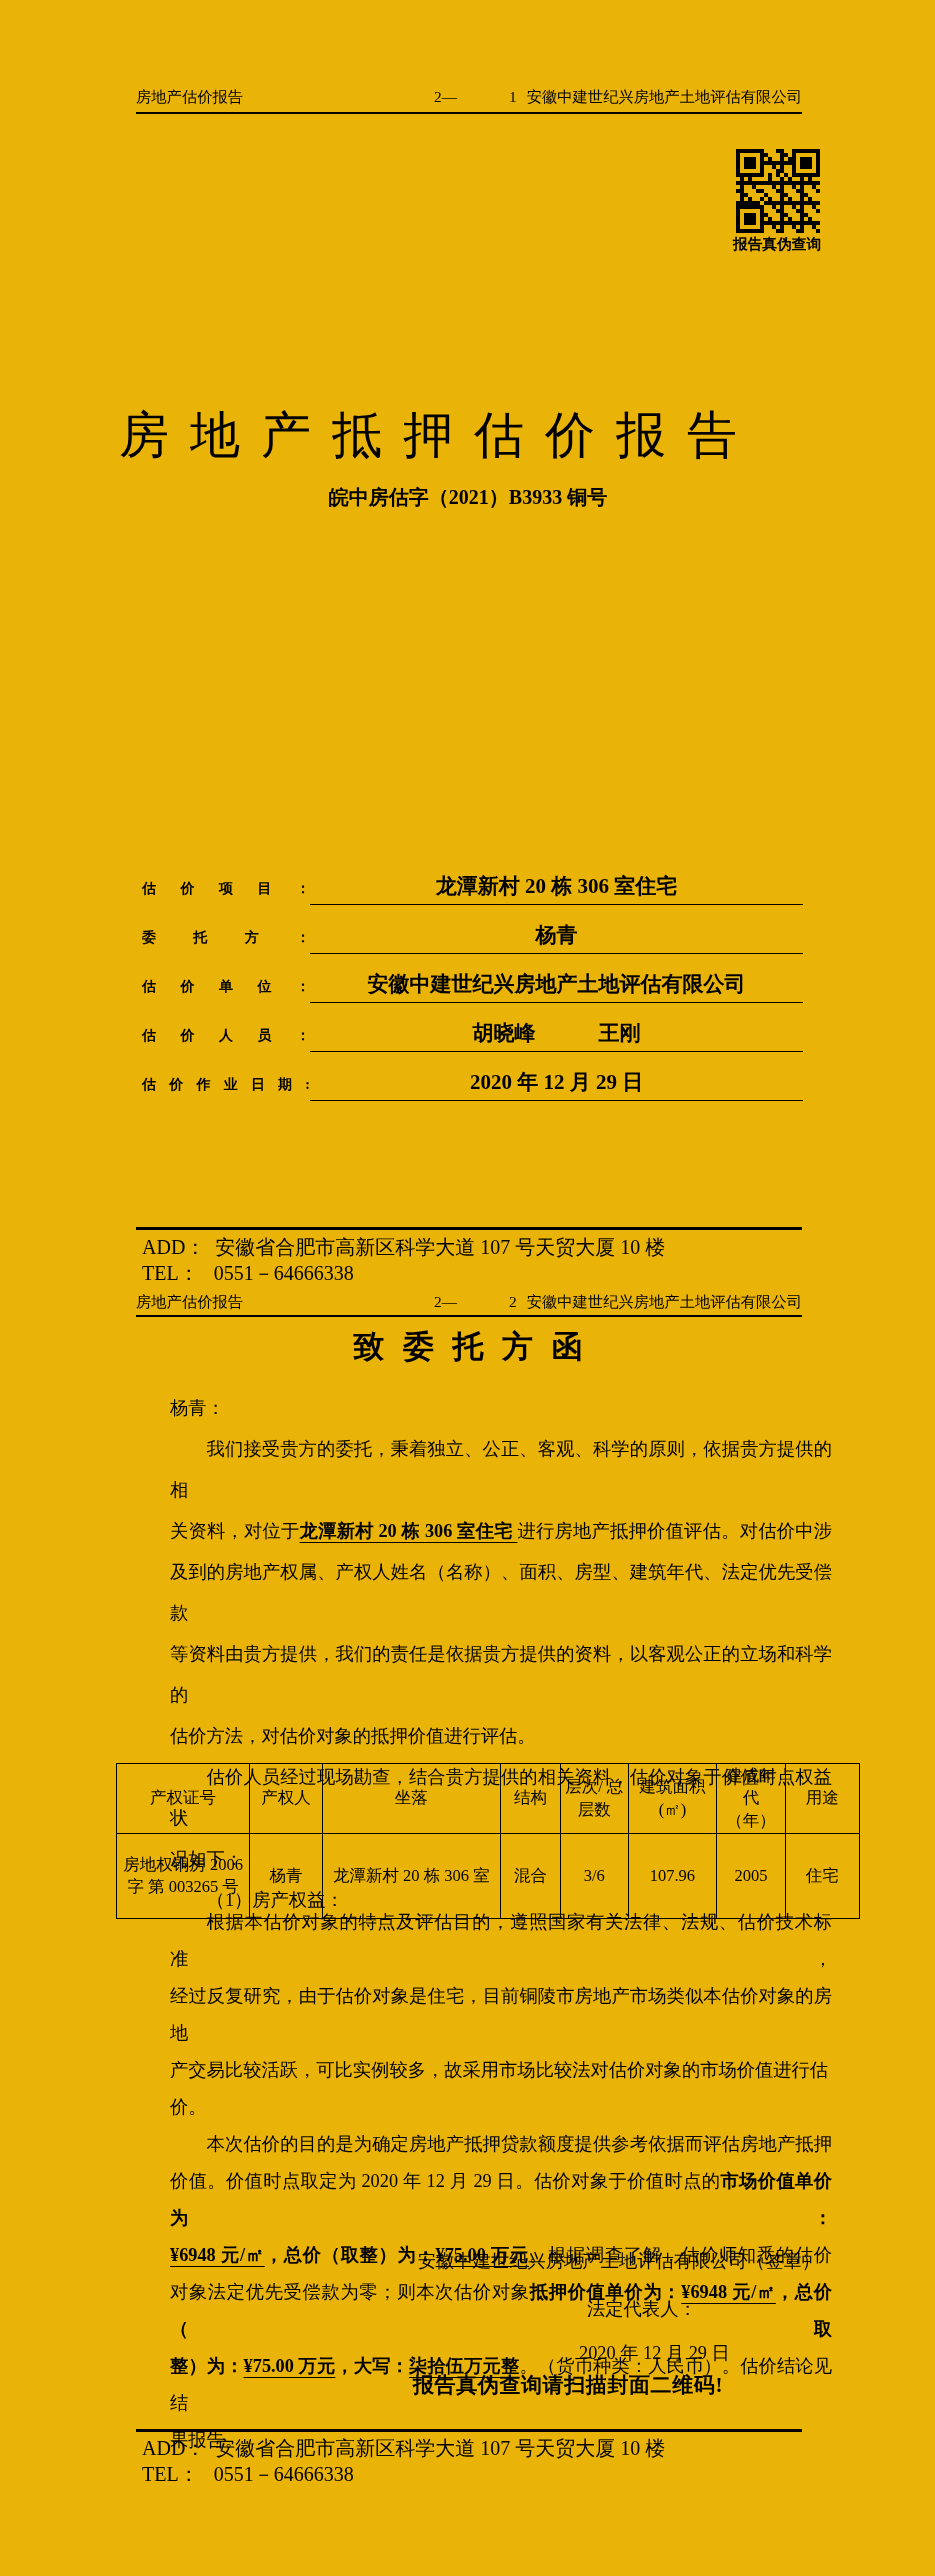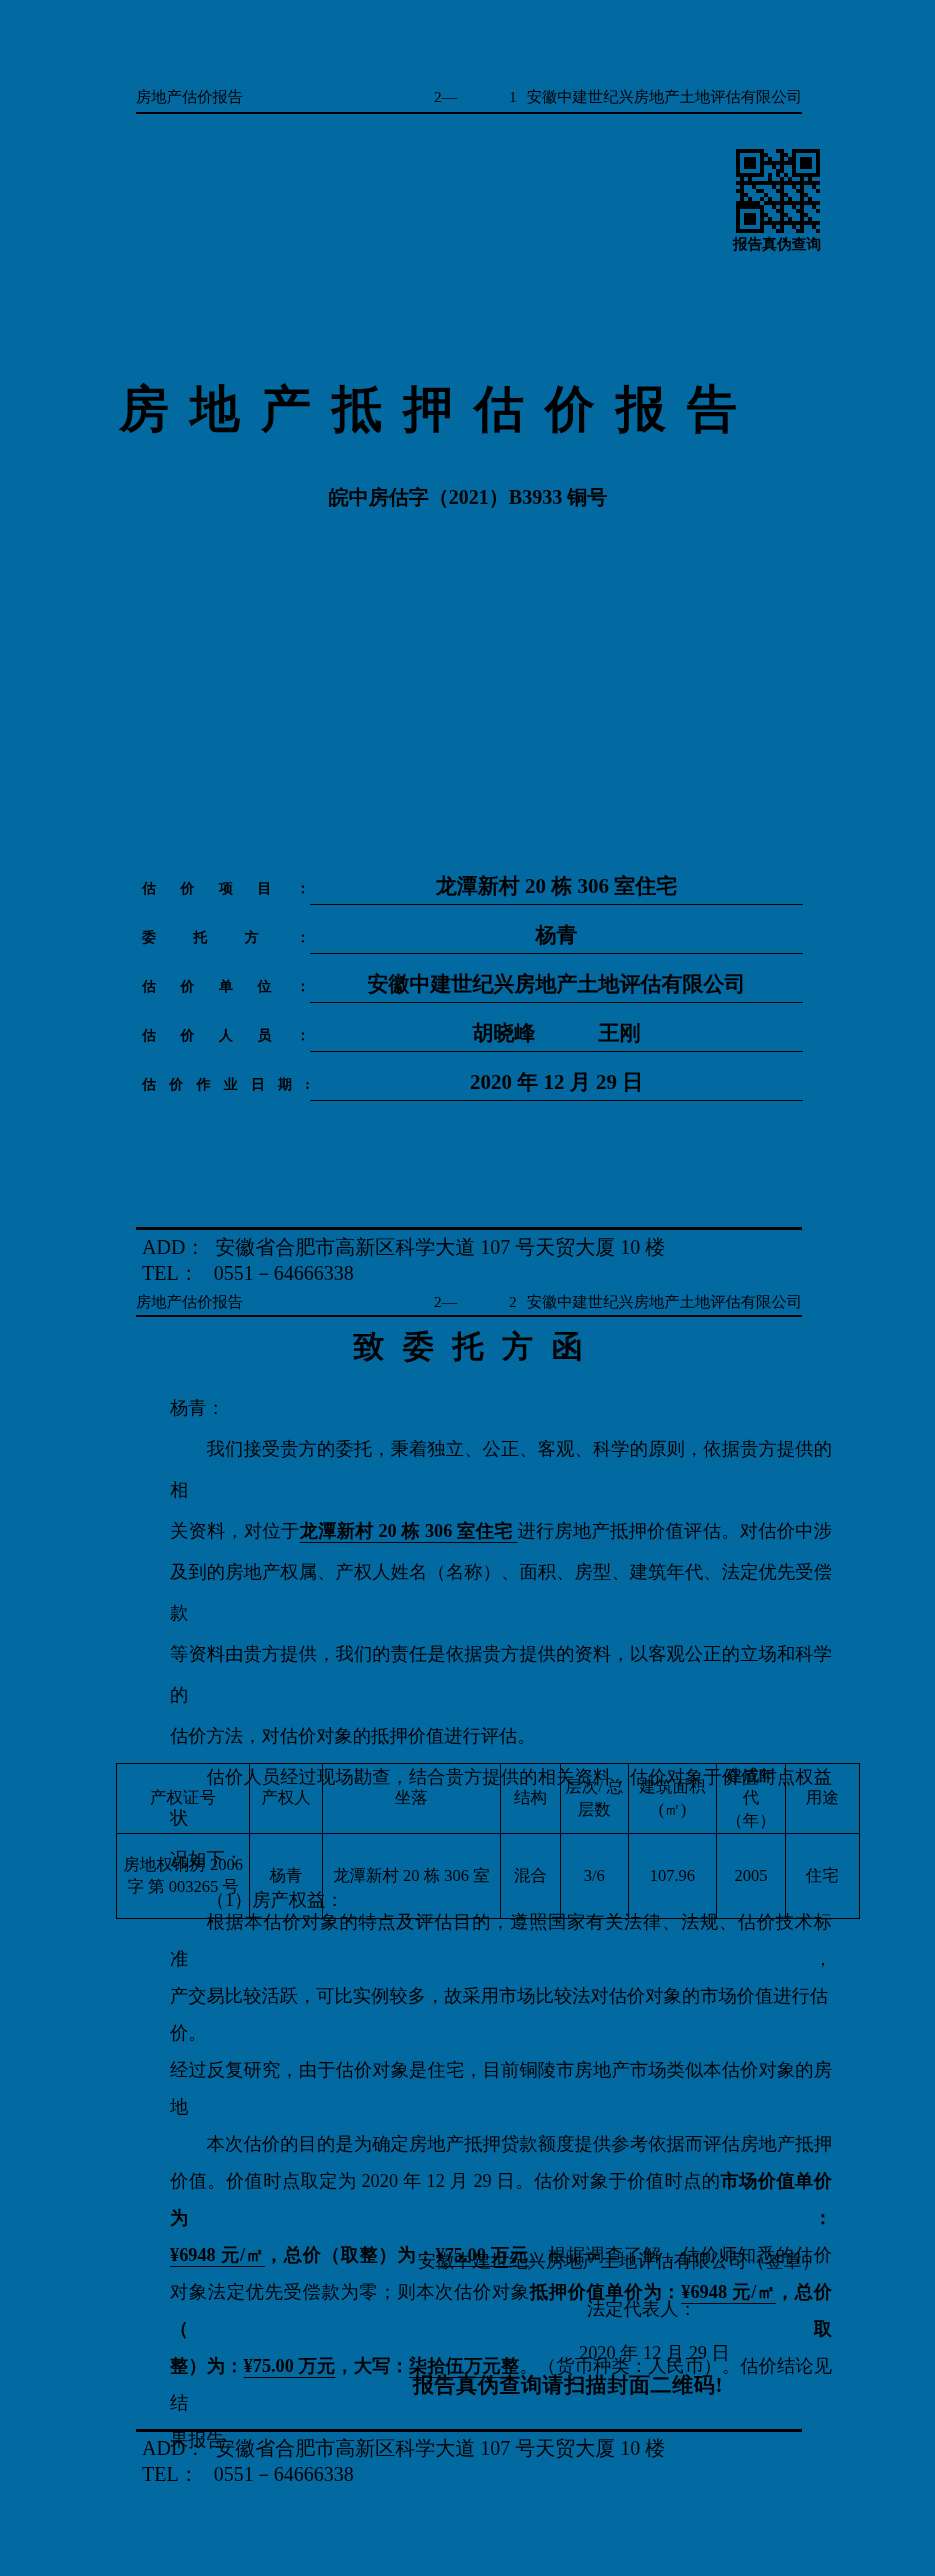--- a/index.html
+++ b/index.html
@@ -1,38 +1,38 @@
 <!DOCTYPE html>
 <html style="font-size:9.4px"><head>
 <meta charset="utf-8">
 <style>
   html,body{margin:0;padding:0;background:#888;}
   .page{
     position:relative; width:936px; height:2576px; margin:0 auto;
-    background:#0369a1; color:#000;
+    background:#eab308; color:#000;
     font-family:"Liberation Serif","DejaVu Serif",serif;
   }
   .abs{position:absolute;}
   
   .runhead{left:136px; width:666px; height:21px; font-size:15.3px; line-height:20px;}
   .runhead .rh-left{position:absolute; left:0; top:0;}
   .runhead .rh-prefix{position:absolute; left:298px; top:0;}
   .runhead .rh-num{position:absolute; left:373px; top:0;}
   .runhead .rh-right{position:absolute; right:0; top:0;}
   .hline{left:136px; width:666px; height:1.8px; background:#000;}
   .fline{left:136px; width:666px; height:2.9px; background:#000;}
   .addr{left:142px; font-size:20px; line-height:20px; white-space:pre;}
   
   .qr-box{left:736px; top:149px; width:84px; height:84px;}
   .qr-grid{display:grid; width:84px; height:84px; grid-template-columns:repeat(21,1fr); grid-template-rows:repeat(21,1fr);}
   .qr-grid i{display:block;}
   .qr-grid i.k{background:#000;}
   .qr-caption{left:730px; top:235px; width:94px; text-align:center; font-weight:bold; font-size:14.7px;}
   
-  .main-title{left:0; top:376px; width:856px; text-align:center; font-size:50px; font-weight:bold;
+  .main-title{left:0; top:402px; width:856px; text-align:center; font-size:50px; font-weight:normal;
               letter-spacing:0.42em; text-indent:0.42em; white-space:nowrap;}
   .doc-no{left:0; top:484px; width:936px; text-align:center; font-size:20px; font-weight:bold; white-space:pre;}
   .fields{left:142px; top:866px; width:661px;}
   .frow{display:flex; align-items:flex-end; height:39px; margin-bottom:10px;}
   .flabel{display:block; width:168px; font-size:14px; font-weight:bold; line-height:33px;
           text-align:justify; text-align-last:justify; white-space:normal;}
   .fvalue{display:block; flex:1; font-size:21px; font-weight:bold; line-height:33px; text-align:center;
           border-bottom:1.8px solid #000; white-space:pre; padding-bottom:1.2px;}
   
   .section-title{left:0; top:1326px; width:936px; text-align:center; font-size:31px; font-weight:bold;
@@ -591,22 +591,22 @@
       <td>3/6</td>
       <td>107.96</td>
       <td>2005</td>
       <td>住宅</td>
     </tr>
   </tbody>
     </table>
 
   <div class="abs body body2">
       <div class="line j indent"><span class="">根据本估价对象的特点及评估目的，遵照国家有关法律、法规、估价技术标准，</span></div>
+      <div class="line j"><span class="">经过反复研究，由于估价对象是住宅，目前铜陵市房地产市场类似本估价对象的房地</span></div>
       <div class="line p"><span class="">产交易比较活跃，可比实例较多，故采用市场比较法对估价对象的市场价值进行估价。</span></div>
-      <div class="line j"><span class="">经过反复研究，由于估价对象是住宅，目前铜陵市房地产市场类似本估价对象的房地</span></div>
       <div class="line j indent"><span class="">本次估价的目的是为确定房地产抵押贷款额度提供参考依据而评估房地产抵押</span></div>
       <div class="line j"><span class="">价值。价值时点取定为 2020 年 12 月 29 日。估价对象于价值时点的</span><span class="b ">市场价值单价为：</span></div>
       <div class="line j"><span class="b u">¥6948 元/㎡</span><span class="b ">，总价（取整）为：</span><span class="b u">¥75.00 万元</span><span class="">。根据调查了解，估价师知悉的估价</span></div>
       <div class="line j"><span class="">对象法定优先受偿款为零；则本次估价对象</span><span class="b ">抵押价值单价为：</span><span class="b u">¥6948 元/㎡</span><span class="b ">，总价（取</span></div>
       <div class="line j"><span class="b ">整）为：</span><span class="b u">¥75.00 万元</span><span class="b ">，大写：</span><span class="b u">柒拾伍万元整</span><span class="">。（货币种类：人民币）。估价结论见结</span></div>
       <div class="line p"><span class="">果报告。</span></div>
     </div>
 
   <div class="abs sign-company">安徽中建世纪兴房地产土地评估有限公司（签章）</div>
   <div class="abs legal-rep">法定代表人：</div>

